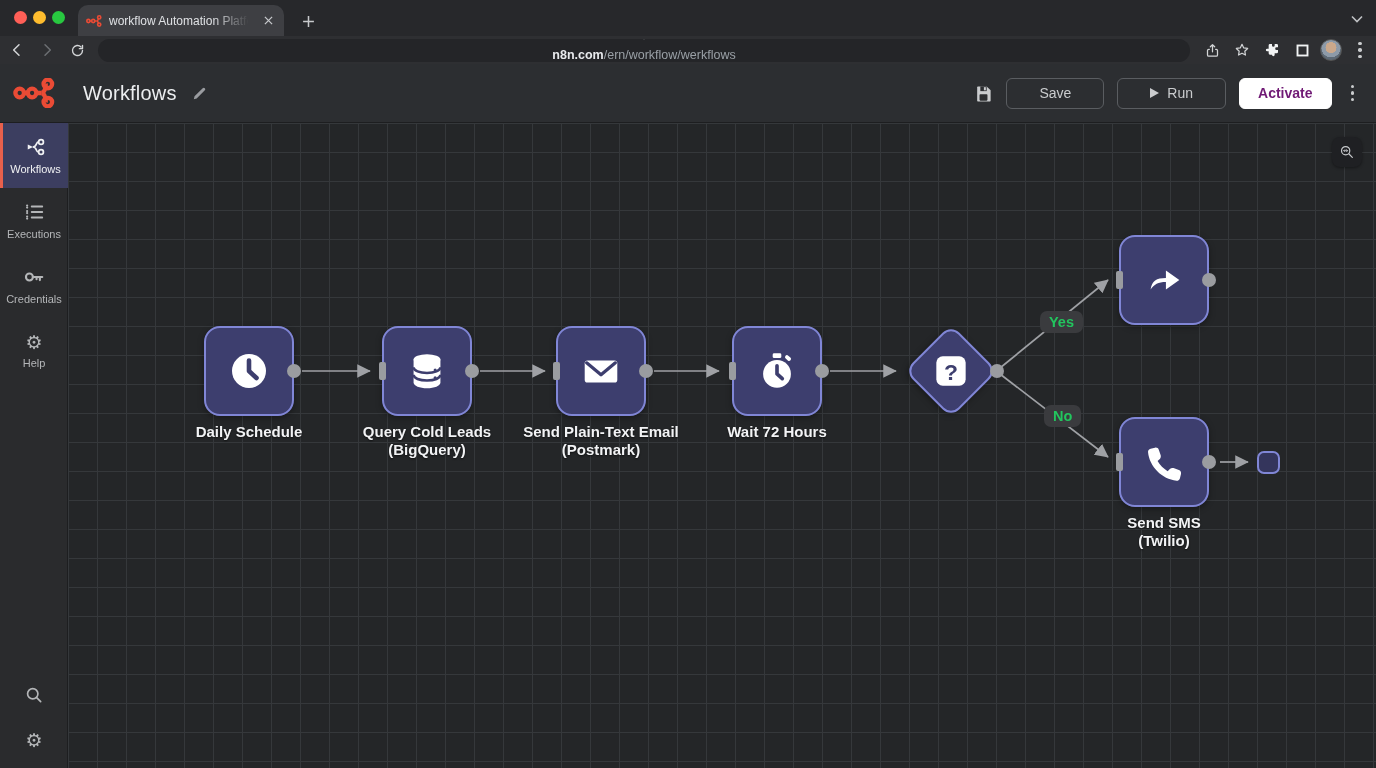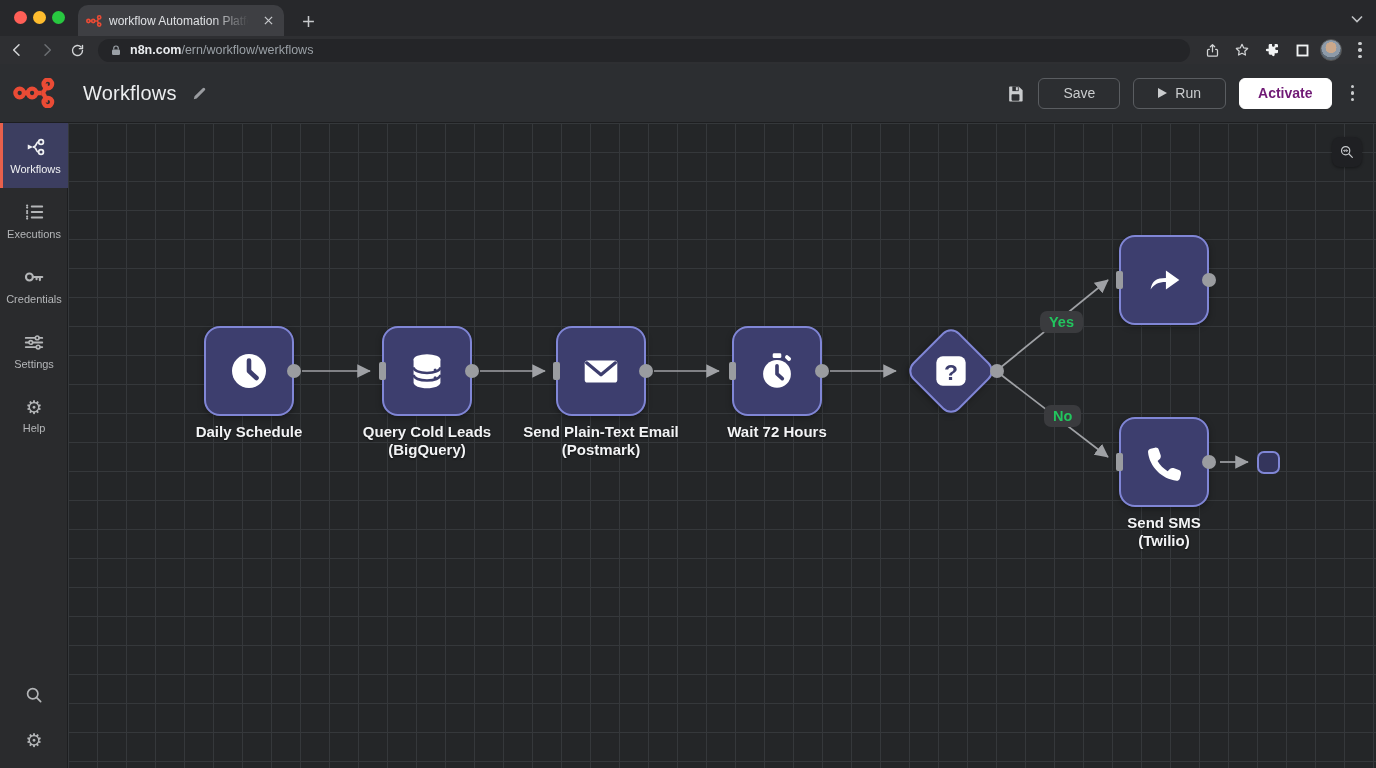--- a/index.html
+++ b/index.html
@@ -16,37 +16,37 @@
                -webkit-mask-image:linear-gradient(90deg,#000 72%,transparent 97%);
                mask-image:linear-gradient(90deg,#000 72%,transparent 97%); }
   .tab-close { width:16px; height:16px; display:flex; align-items:center; justify-content:center; border-radius:4px; }
   .newtab { position:absolute; left:296px; top:9px; width:24px; height:24px; display:flex; align-items:center; justify-content:center; border-radius:50%; }
   .tab-search { position:absolute; right:8px; top:8px; width:22px; height:22px; display:flex; align-items:center; justify-content:center; }
 
   .toolbar { position:absolute; left:0; top:36px; width:1376px; height:28px; background:#2e2f32;
              display:flex; align-items:center; }
   .nav-btn { width:26px; height:24px; display:flex; align-items:center; justify-content:center; margin-left:4px; }
   .omnibox { margin-left:8px; width:1092px; height:23px; background:#242528; border-radius:12px;
-             display:flex; align-items:center; padding:0 12px; gap:8px; }
+             display:flex; align-items:center; padding:0 12px; gap:8px;flex-direction:column; }
   .url { font-size:12.5px; white-space:nowrap; }
   .url .domain { color:#e8eaed; font-weight:bold; }
   .url .path { color:#9aa0a6; }
   .tb-right { display:flex; align-items:center; gap:6px; margin-left:10px; }
   .tb-ic { width:24px; height:24px; display:flex; align-items:center; justify-content:center; }
   .avatar { width:22px; height:22px; border-radius:50%;
             background:radial-gradient(circle at 50% 38%, #cba88b 0 34%, #8d9aa8 35% 60%, #5d6975 61%);
             border:1px solid #555; }
 
   
   .app-header { position:absolute; left:0; top:64px; width:1376px; height:59px; background:#2c2e31;
                 border-bottom:1px solid #1d1e20; display:flex; align-items:center; }
   .page-title { color:#eceef0; font-size:20px; font-weight:500; margin-left:28px; letter-spacing:.2px; }
   .hdr-right { position:absolute; right:16px; display:flex; align-items:center; gap:13px; }
   .btn { height:31px; border:1px solid #5a5d61; border-radius:6px; background:transparent;
-         color:#caccce; font-size:14px; padding:0 24px; display:flex; align-items:center; gap:8px;
+         color:#caccce; font-size:14px; padding:0 32px; display:flex; align-items:center; gap:8px;
          font-family:"Liberation Sans",sans-serif; }
   .btn-activate { background:#ffffff; border-color:#ffffff; color:#701a75; font-weight:bold; padding:12px 18px; }
   .play-tri { width:0; height:0; border-left:9px solid #caccce; border-top:5.5px solid transparent; border-bottom:5.5px solid transparent; }
   .kebab { display:flex; flex-direction:column; gap:3px; padding:4px 6px; }
   .kebab i { width:3.5px; height:3.5px; border-radius:50%; background:#caccce; }
 
   
   .sidebar { position:absolute; left:0; top:123px; width:68px; height:645px; background:#2a2b2d;
              border-right:1px solid #1d1e20; }
   .side-item { width:68px; height:65px; display:flex; flex-direction:column; align-items:center;
@@ -258,33 +258,20 @@
   <div class="side-item">
     <svg width="22" height="22" viewBox="0 0 24 24">
       <g stroke="#b4b6b8" stroke-width="2.3" fill="none" stroke-linecap="round">
         <circle cx="7" cy="12" r="3.8"></circle>
           <path d="M10.8 12H21M18.4 12v3.4M14.8 12v2.5"></path>
       </g>
     </svg>
     <span class="lbl">Credentials</span>
   </div>
   <div class="side-item">
-    <svg width="22" height="22" viewBox="0 0 24 24">
-      <g stroke="#b4b6b8" stroke-width="2" stroke-linecap="round" fill="none">
-        <path d="M3 7.5h18M3 12.5h18M3 17.5h18"></path>
-      </g>
-      <g fill="#2a2b2d" stroke="#b4b6b8" stroke-width="1.8">
-        <circle cx="15.5" cy="7.5" r="2"></circle>
-          <circle cx="8.5" cy="12.5" r="2"></circle>
-          <circle cx="16.5" cy="17.5" r="2"></circle>
-      </g>
-    </svg>
-    <span class="lbl">Settings</span>
-  </div>
-  <div class="side-item">
     <span class="glyph-gear">⚙</span>
     <span class="lbl">Help</span>
   </div>
 
   <div class="side-bottom">
     <svg width="20" height="20" viewBox="0 0 24 24">
       <circle cx="10.5" cy="10.5" r="6.2" stroke="#b4b6b8" stroke-width="2" fill="none"></circle>
       <path d="M15.2 15.2L20 20" stroke="#b4b6b8" stroke-width="2" stroke-linecap="round"></path>
     </svg>
     <span class="glyph-gear">⚙</span>

